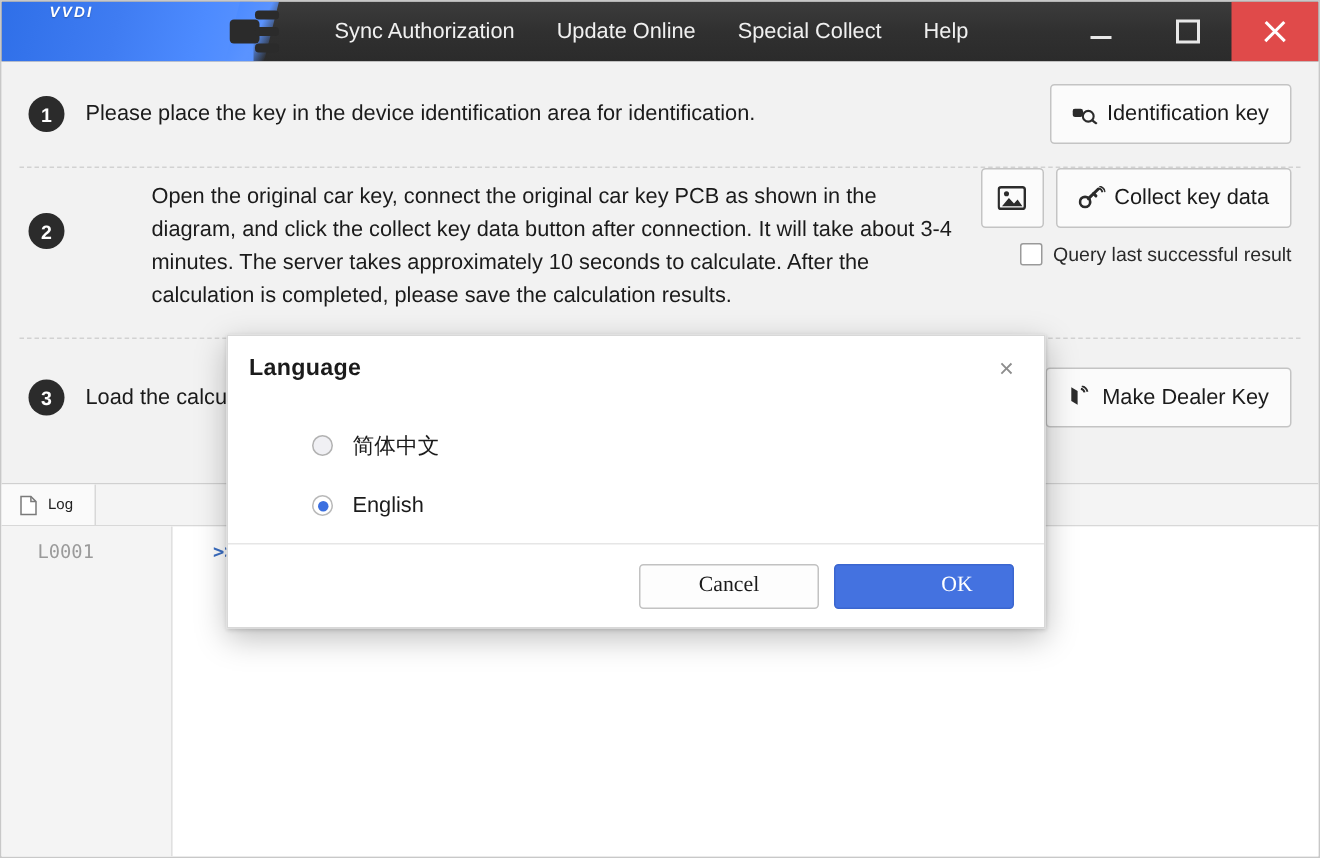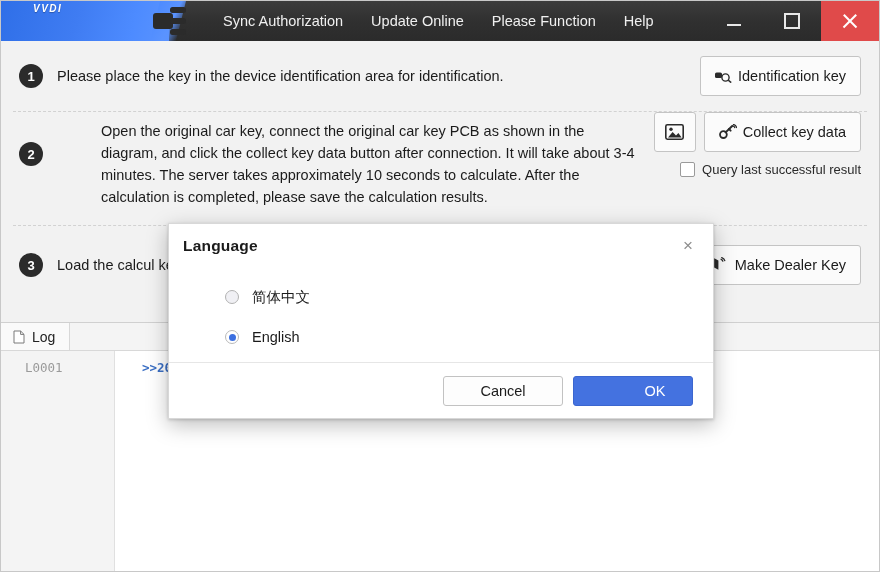--- a/index.html
+++ b/index.html
@@ -245,21 +245,21 @@
     display: flex;
     align-items: stretch;
   }
   .tab {
     display: flex;
     align-items: center;
     gap: 7px;
     padding: 0 14px 0 12px;
     background: #fafafa;
     border-right: 1px solid #d8d8d8;
-    font-size: 14px;
+    font-size: 10px;
     color: #222;
     cursor: default;
   }
   .doc-icon { width: 12px; height: 14px; display: block; }
 
   .logbody {
     position: absolute;
     top: 28px; left: 0; right: 0; bottom: 0;
     display: flex;
     background: #fff;
@@ -291,21 +291,21 @@
     font-size: 12.5px;
     font-weight: bold;
     color: #3b6fc4;
     line-height: 18px;
     white-space: nowrap;
   }
 
   
   .dlg-shadow {
     position: absolute;
-    left: 167px;
+    left: 150px;
     top: 222px;
     width: 546px;
     height: 196px;
     box-shadow: 0 6px 20px rgba(0,0,0,.26), 0 1px 3px rgba(0,0,0,.18);
     background: #ffffff;
     border: 1px solid #d8d8d8;
     box-sizing: border-box;
     z-index: 50;
     display: flex;
     flex-direction: column;
@@ -385,20 +385,21 @@
   .dlg-btn {
     height: 30px;
     min-width: 120px;
     border-radius: 3px;
     font-size: 14.5px;
     display: inline-flex;
     align-items: center;
     justify-content: center;
     cursor: default;
     box-sizing: border-box;
+    font-family: Liberation Serif, serif;
   }
   .dlg-btn.cancel {
     background: #fdfdfd;
     border: 1px solid #c2c2c2;
     color: #1b1b1b;
   }
   .dlg-btn.ok {
     background: #4472e0;
     border: 1px solid #3b66cf;
     color: #ffffff;
@@ -421,21 +422,21 @@
         <rect x="0" y="9" width="20" height="16" rx="3" fill="#2b2b2b"></rect>
         <rect x="17" y="3" width="16" height="6" rx="2.5" fill="#2b2b2b"></rect>
         <rect x="17" y="14" width="16" height="6" rx="2.5" fill="#2b2b2b"></rect>
         <rect x="17" y="25" width="16" height="6" rx="2.5" fill="#2b2b2b"></rect>
       </svg>
     </div>
 
     <div class="menu">
       <div class="menu-item">Sync Authorization</div>
       <div class="menu-item">Update Online</div>
-      <div class="menu-item">Please Function</div>
+      <div class="menu-item">Special Collect</div>
       <div class="menu-item">Help</div>
     </div>
 
     <div class="winbtns">
       <div class="winbtn">
         <div class="glyph-min"></div>
       </div>
       <div class="winbtn">
         <div class="glyph-max"></div>
       </div>

